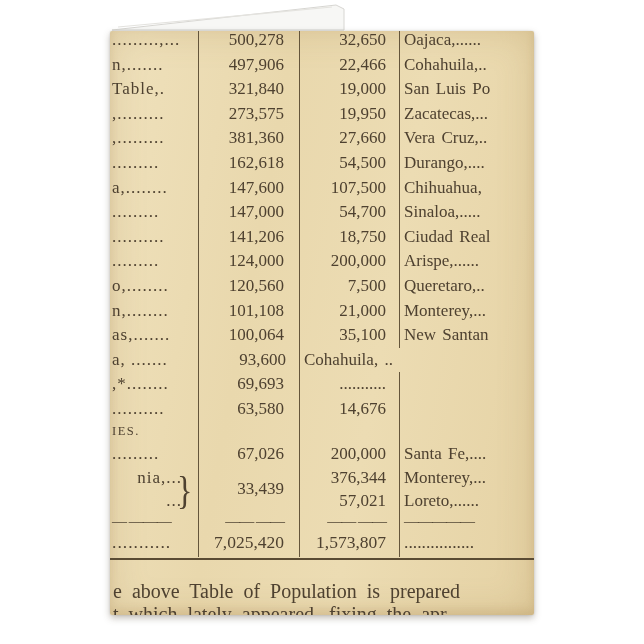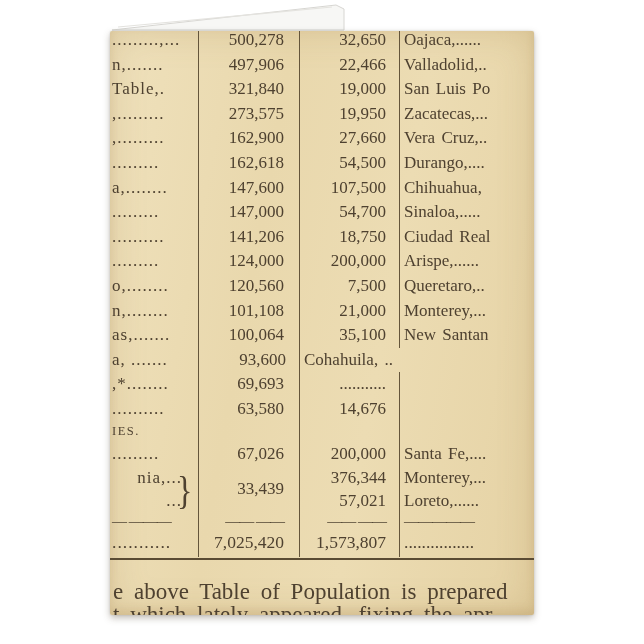--- a/index.html
+++ b/index.html
@@ -23,21 +23,21 @@
   .row-section .c1{font-size:12.5px;letter-spacing:1.5px;}
   .row-brace{height:50px;line-height:23px;}
   .row-brace .c1{position:relative;padding-right:16px;text-align:right;}
   .brace{position:absolute;right:3px;top:1px;font-size:40px;line-height:48px;
          font-weight:400;transform:scaleX(.8);}
   .row-brace .c2{line-height:46px;}
   .row-dash{height:13px;line-height:11px;font-size:15px;letter-spacing:0;}
   .row-dash .c{letter-spacing:-1px;}
   .row-total{height:28px;line-height:26px;font-size:17.5px;}
   .hrule{border-top:2px solid #5a4b33;margin:1px 0 0 0;}
-  .para{margin-top:20px;padding:0 4px 0 3px;font-size:23px;line-height:23px;
+  .para{margin-top:20px;padding:0 4px 0 3px;font-size:20px;line-height:23px;
         word-spacing:5px;white-space:nowrap;overflow:hidden;}
 </style>
 </head>
 <body>
 
 <div class="scene">
 
   <svg class="flap-svg" width="644" height="36">
     <polygon points="112,30 336,5 344,9 344,30" fill="#f7f7f5" stroke="#d7d6d2" stroke-width="1"></polygon>
     <polyline points="118,27 332,7" fill="none" stroke="#e4e3df" stroke-width="1.2"></polyline>
@@ -52,40 +52,40 @@
             <div class="c c1">.........,...</div>
             <div class="c c2">500,278</div>
             <div class="c c3">32,650</div>
             <div class="c c4">Oajaca,......</div>
           </div>
 
           <div class="row">
             <div class="c c1">n,.......</div>
             <div class="c c2">497,906</div>
             <div class="c c3">22,466</div>
-            <div class="c c4">Valladolid,..</div>
+            <div class="c c4">Cohahuila,..</div>
           </div>
 
           <div class="row">
             <div class="c c1">Table,.</div>
             <div class="c c2">321,840</div>
             <div class="c c3">19,000</div>
             <div class="c c4">San Luis Po</div>
           </div>
 
           <div class="row">
             <div class="c c1">,.........</div>
             <div class="c c2">273,575</div>
             <div class="c c3">19,950</div>
             <div class="c c4">Zacatecas,...</div>
           </div>
 
           <div class="row">
             <div class="c c1">,.........</div>
-            <div class="c c2">162,900</div>
+            <div class="c c2">381,360</div>
             <div class="c c3">27,660</div>
             <div class="c c4">Vera Cruz,..</div>
           </div>
 
           <div class="row">
             <div class="c c1">.........</div>
             <div class="c c2">162,618</div>
             <div class="c c3">54,500</div>
             <div class="c c4">Durango,....</div>
           </div>

